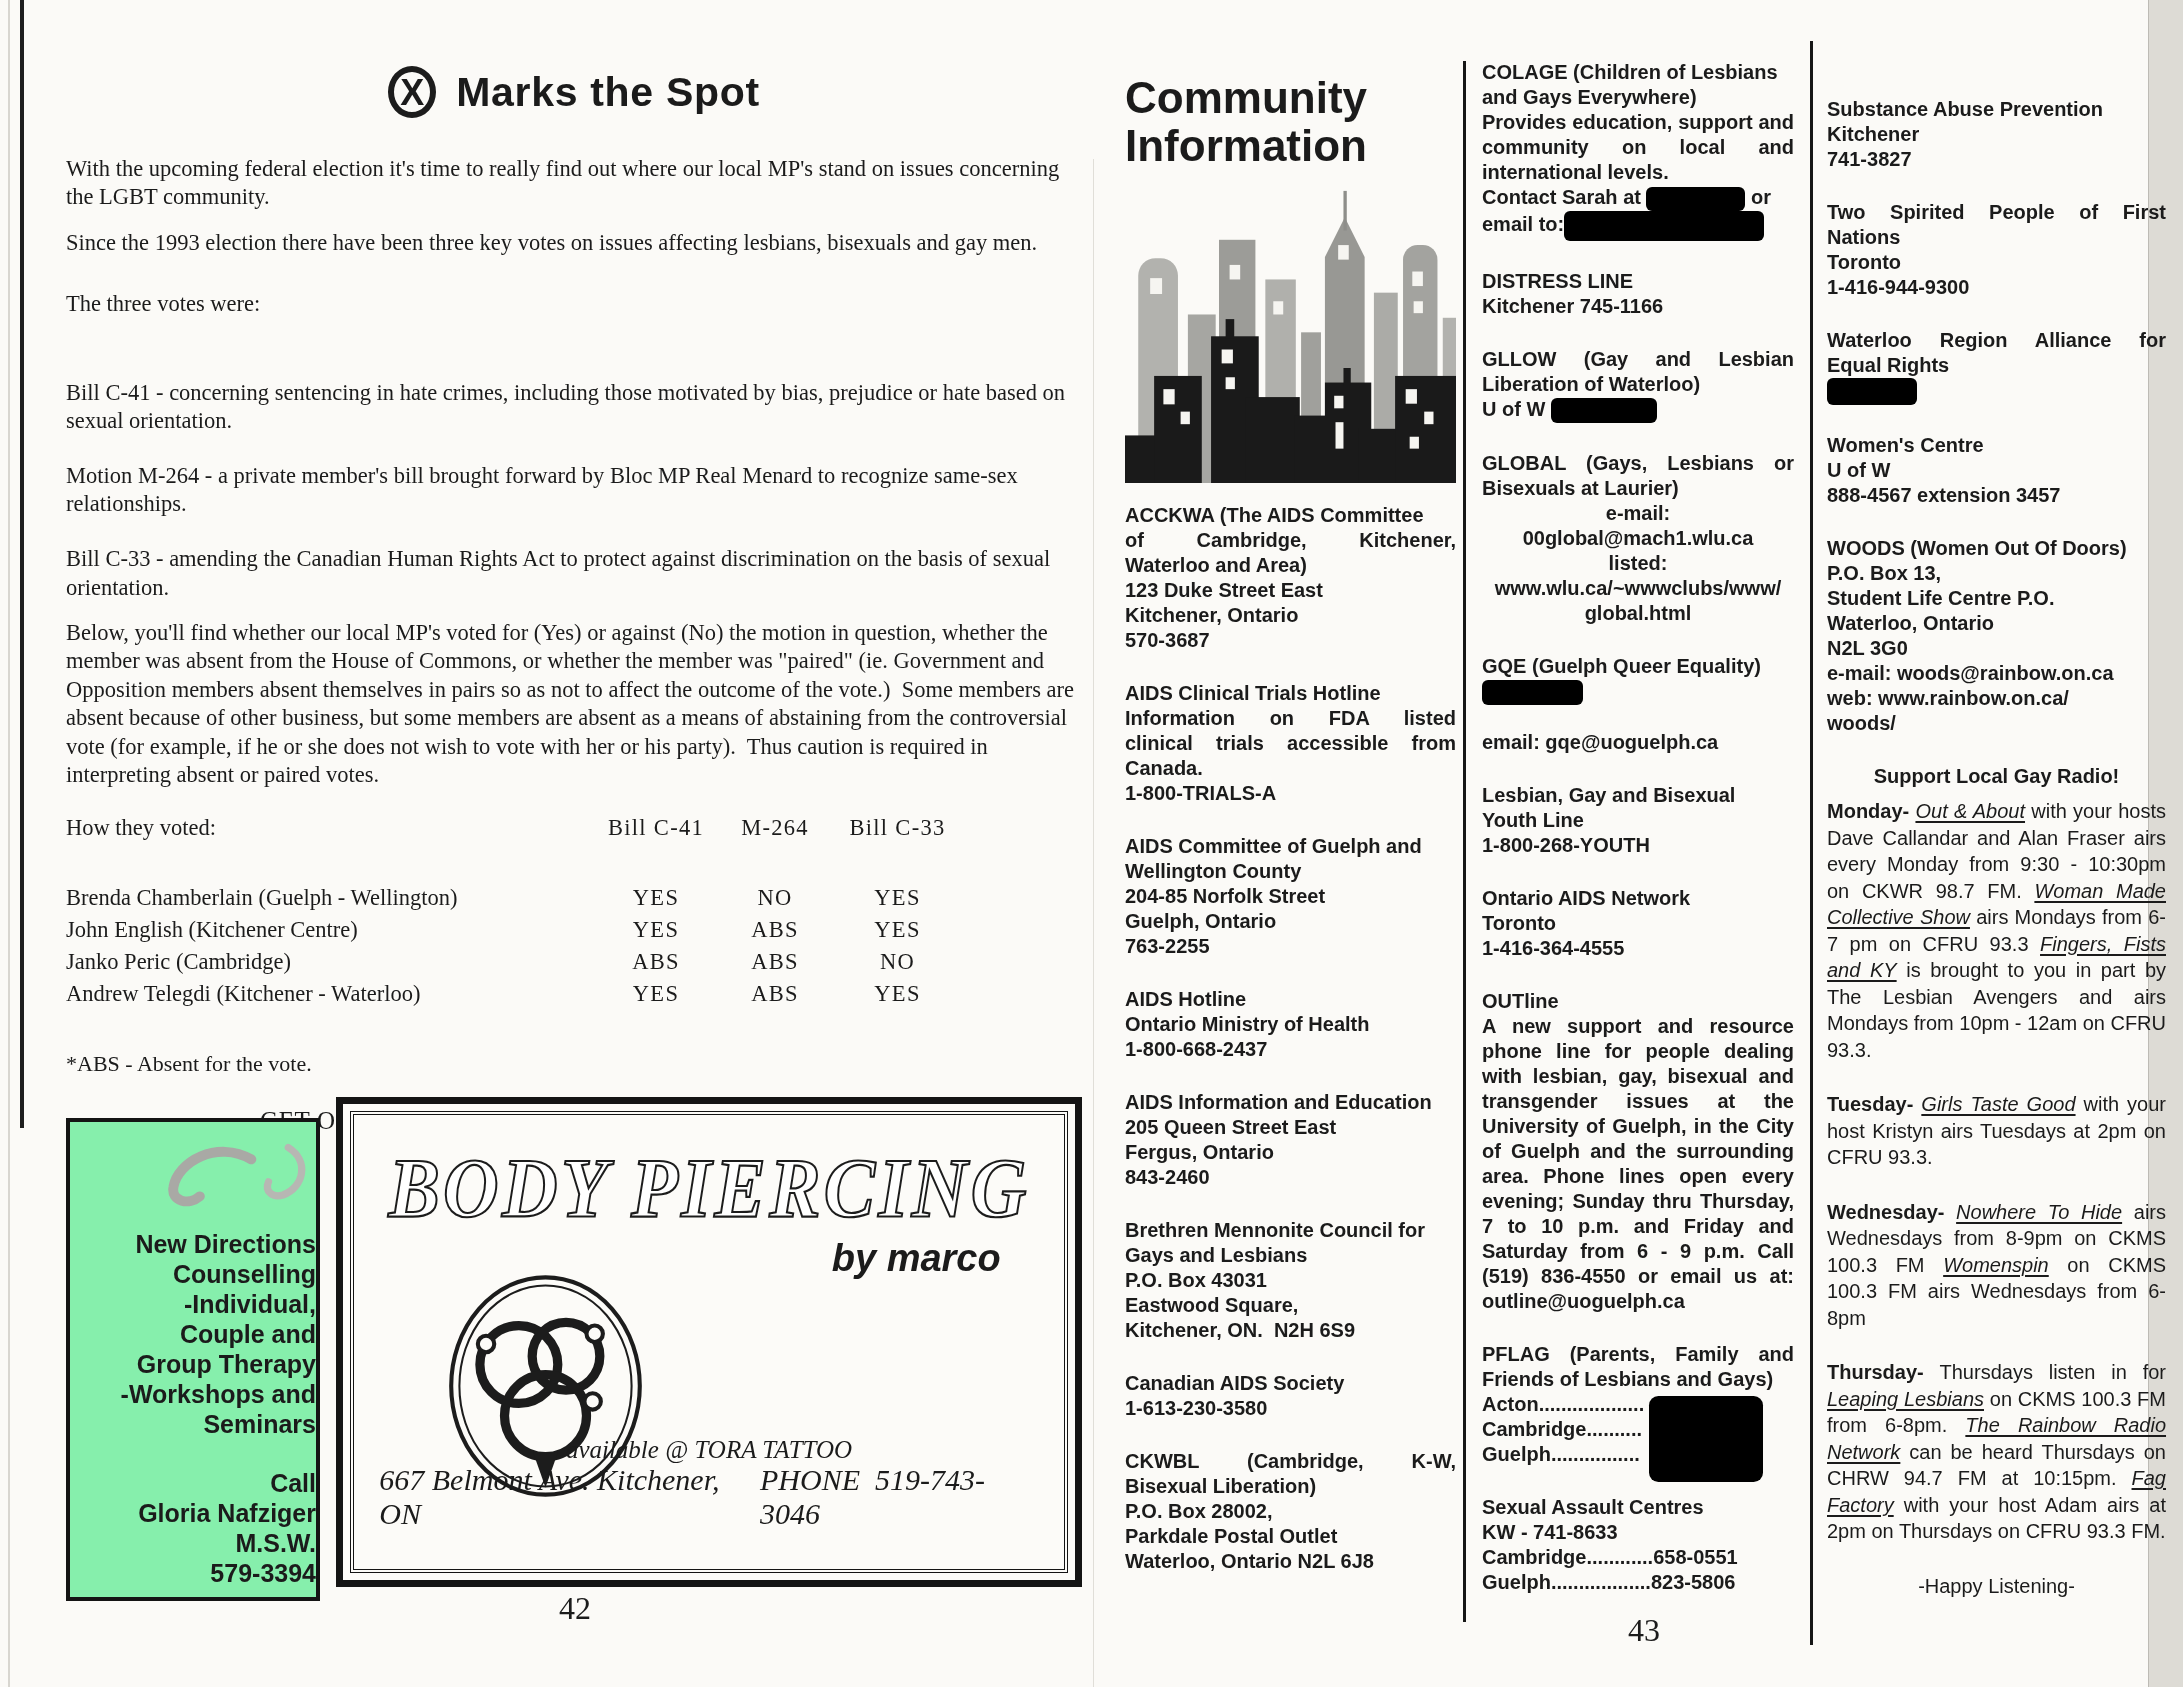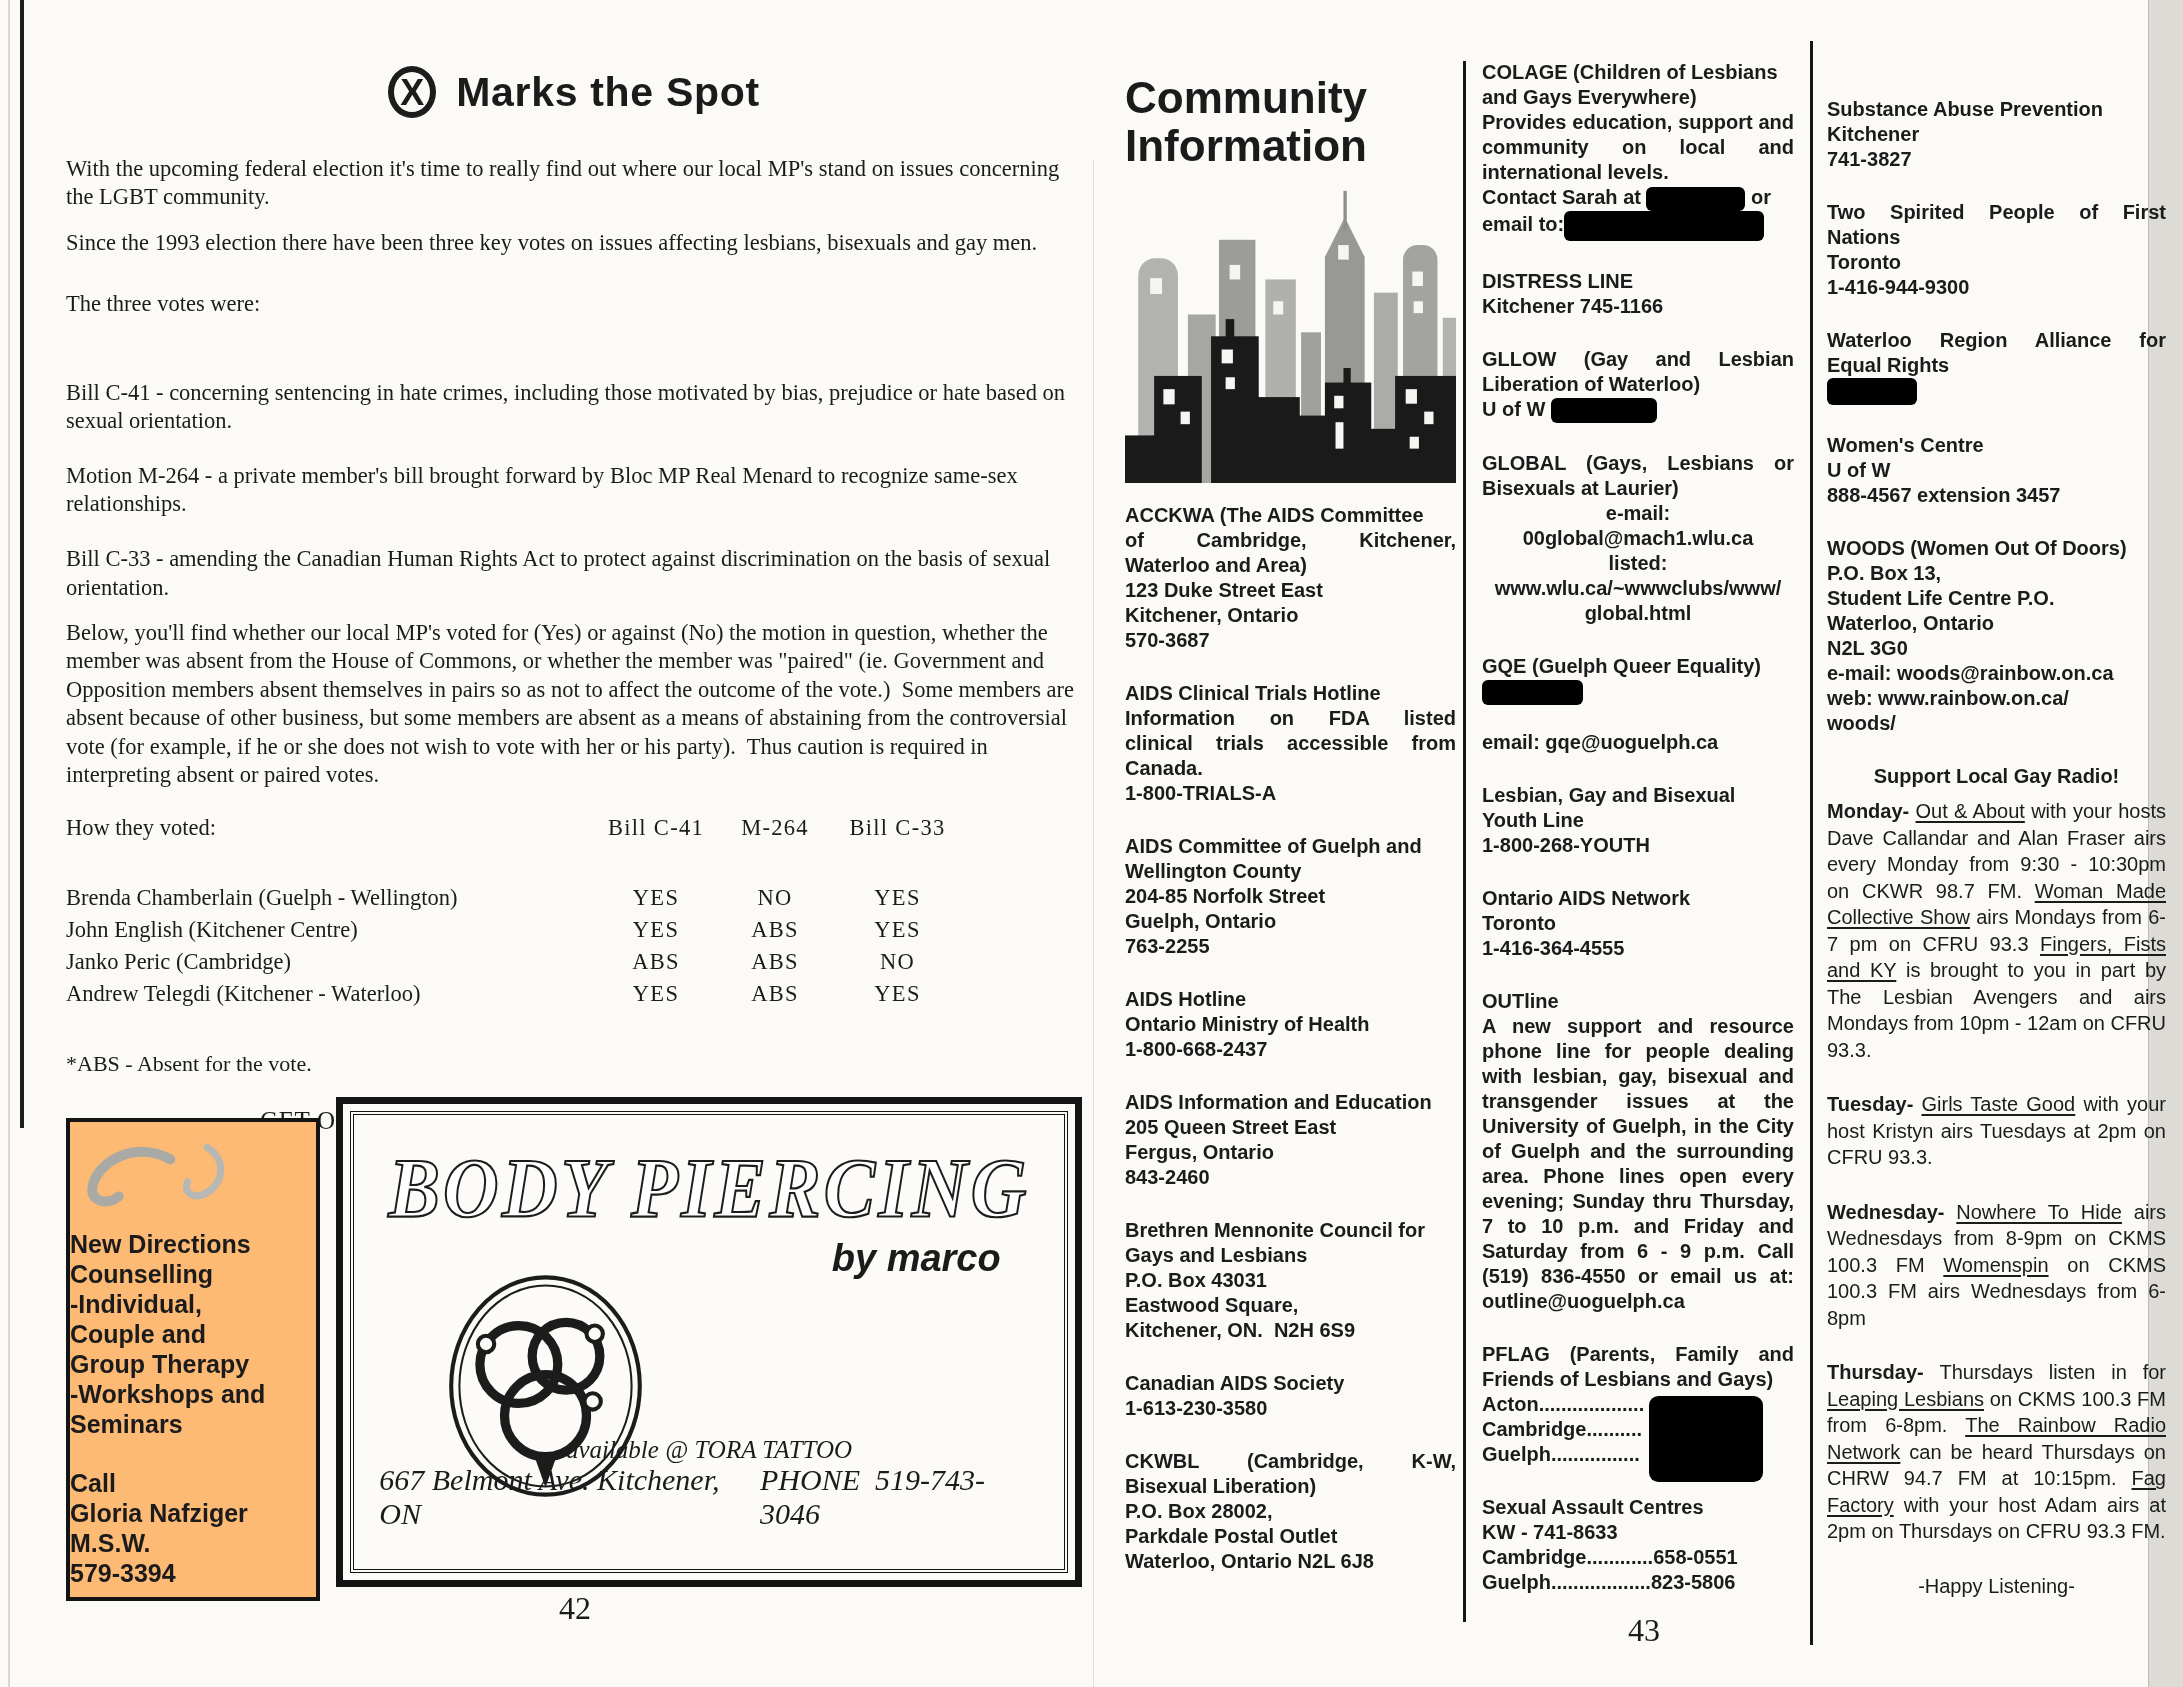--- a/index.html
+++ b/index.html
@@ -31,21 +31,21 @@
 
   .votes{font-family:"Liberation Serif",serif;font-size:22.5px;margin-top:22.5px;}
   .vrow{display:grid;grid-template-columns:529px 122px 116px 129px;line-height:32px;}
   .vrow .vc{text-align:center;letter-spacing:1.3px;}
   .vhead{margin-bottom:38px;}
   .footnote{font-family:"Liberation Serif",serif;font-size:22px;margin-top:41px;}
   .cta{font-family:"Liberation Serif",serif;font-size:25px;margin-top:30px;text-align:center;letter-spacing:0.7px;}
 
   
   .ad-counselling{position:absolute;left:66px;top:1118px;width:246px;height:475px;
-    border:4.6px solid #141414;background:#fdba74;text-align:left;}
+    border:4.6px solid #141414;background:#86efac;text-align:right;}
   .nd-swirl{margin-top:12px;}
   .nd-lines{font-weight:bold;font-size:25px;line-height:30px;}
   .nd-call{font-weight:bold;font-size:25px;line-height:30px;margin-top:29px;}
 
   .ad-piercing{position:absolute;left:336px;top:1097px;width:746px;height:490px;
     border:7.3px solid #141414;background:#fcfbf8;box-sizing:border-box;padding:7.3px;}
   .bp-inner{border:4px double #141414;width:100%;height:100%;box-sizing:border-box;position:relative;}
   .bp-title{font-family:"Liberation Serif",serif;font-style:italic;font-weight:bold;
     font-size:77px;letter-spacing:3.3px;text-align:center;margin-top:29px;
     color:#ffffff;-webkit-text-stroke:2px #1c1c1c;transform:scaleY(1.1);}
@@ -74,21 +74,21 @@
   .skyline{display:block;margin:4px 0 20px 0;}
 
   .entry{margin-bottom:28px;position:relative;}
   .entry .ln{min-height:25px;}
   .ctr{text-align:center;}
   .flow{text-align:justify;}
   .jl{text-align:justify;-moz-text-align-last:justify;text-align-last:justify;}
   .sp{min-height:0;}
   .redact{display:inline-block;background:#000;border-radius:6px;vertical-align:middle;}
   .redact-abs{position:absolute;background:#000;border-radius:9.3px;}
-  .u{text-decoration:underline;text-decoration-thickness:2px;text-underline-offset:3.3px;}
+  .u{text-decoration:underline;text-decoration-thickness:2px;text-underline-offset:3.3px;font-style:italic;}
   .b{font-weight:bold;}
   .radio{font-weight:normal;line-height:26.5px;}
   .radio-head{font-weight:bold;text-align:center;font-size:20px;margin-bottom:9.3px;}
   .happy{font-weight:normal;text-align:center;}
 </style>
 </head>
 <body>
 
 <div class="edge-left-faint"></div>
 <div class="spine-line"></div>

